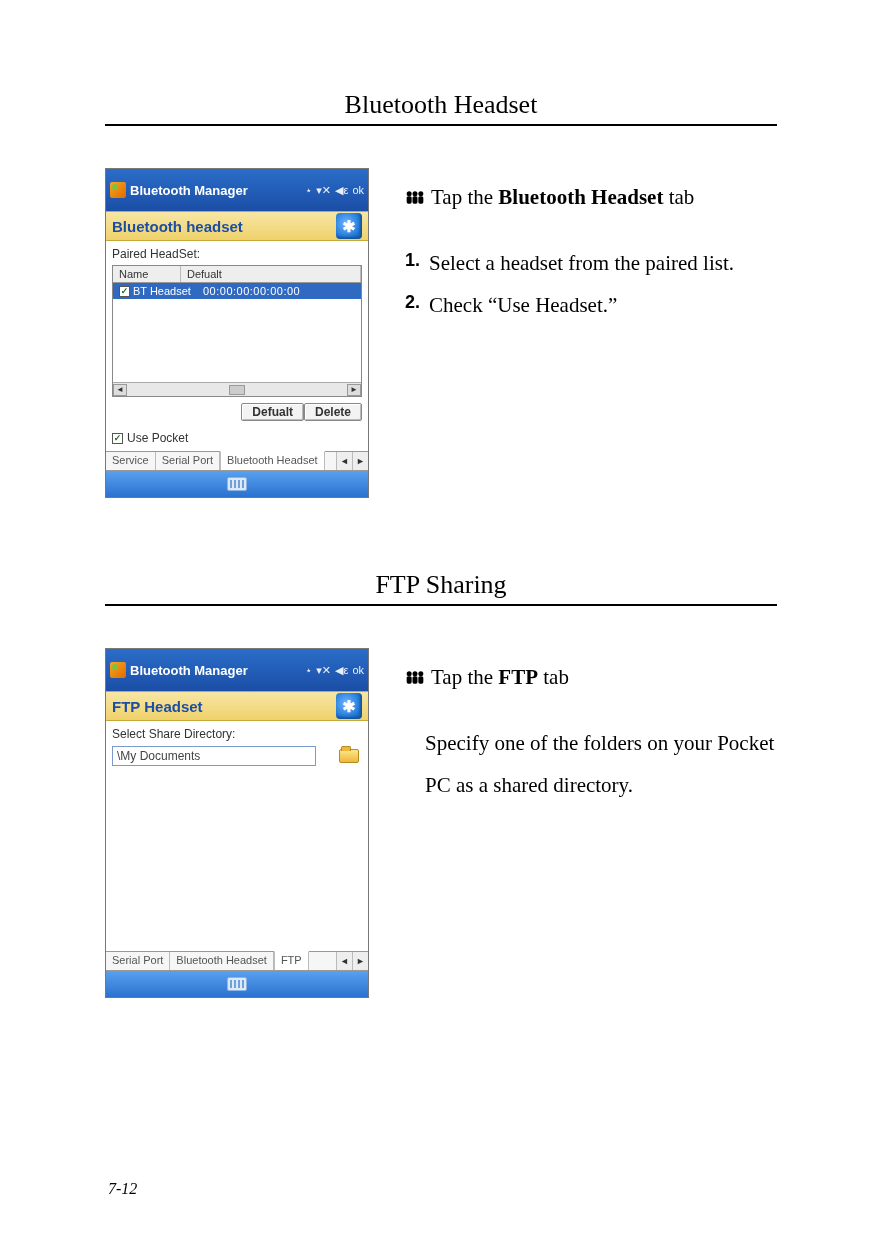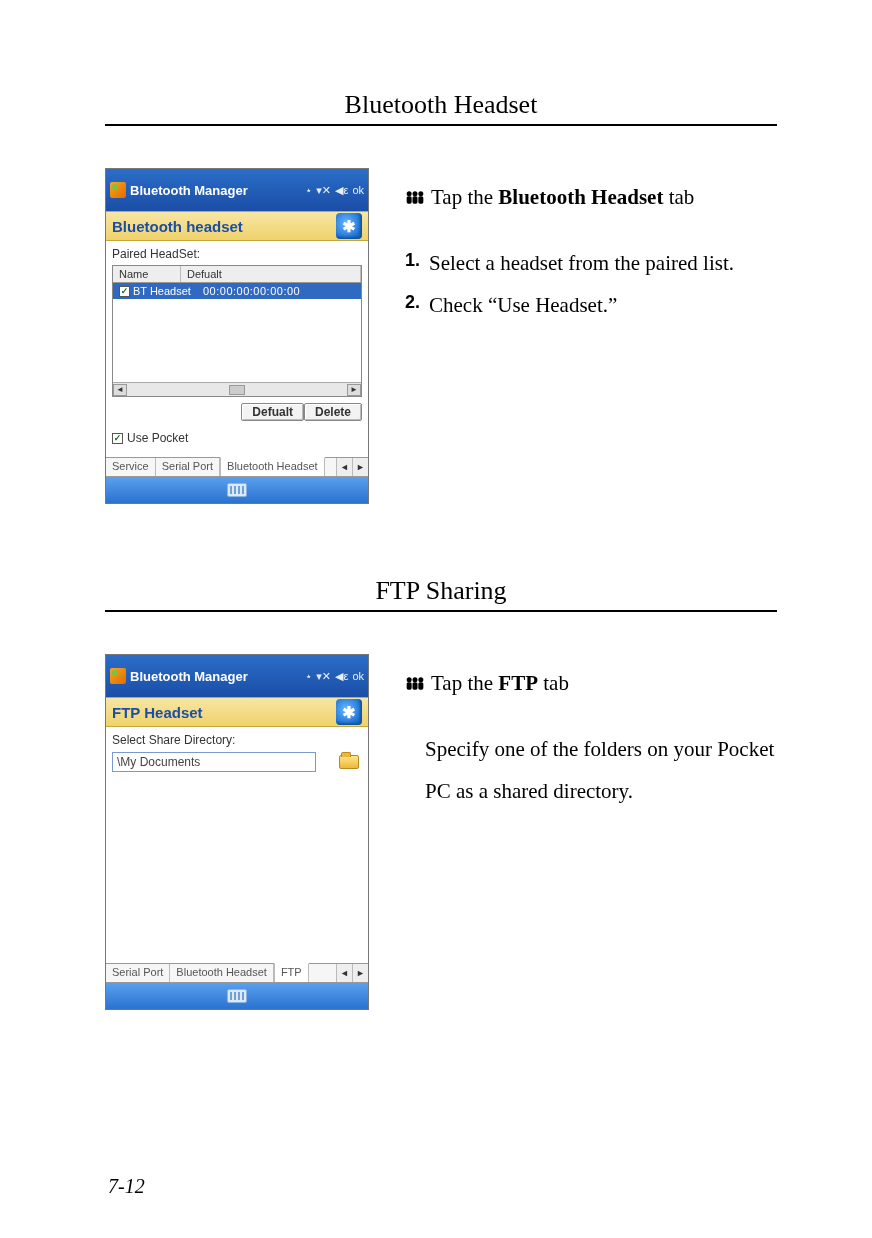--- a/index.html
+++ b/index.html
@@ -106,21 +106,21 @@
   .hscroll .arrow { width:14px; height:12px; background:#ddd; border:1px solid #999; font-size:8px; display:flex; align-items:center; justify-content:center;}
   .hscroll .thumb { width:16px; height:10px; background:#ccc; border:1px solid #999; }
   .btnrow { display:flex; gap:0; justify-content:flex-end; margin-top:6px; }
   .btn3d {
     font-size:12px; padding:1px 10px; background:#f3f3f3;
     border:1px solid #888; border-radius:2px;
     box-shadow: inset 1px 1px 0 #fff, inset -1px -1px 0 #bbb;
     font-weight:bold; color:#333;
   }
   .use-row { margin-top:10px; display:flex; align-items:center; gap:4px; font-size:12px;}
-  .tabs { display:flex; border-top:1px solid #999; border-bottom:1px solid #999; margin:12px -6px -6px; font-size:11px; align-items:stretch; height:20px; background:#f6f6f6;}
+  .tabs { display:flex; border-top:1px solid #999; border-bottom:1px solid #999; margin:6px -6px -6px; font-size:11px; align-items:stretch; height:20px; background:#f6f6f6;}
   .tab { padding:2px 6px; border-right:1px solid #bbb; color:#555;}
   .tab.active { background:#fff; border-top:1px solid #fff; margin-top:-1px; border-left:1px solid #bbb; }
   .tab-scroll { margin-left:auto; display:flex;}
   .tab-scroll .arrow { width:16px; border-left:1px solid #bbb; display:flex; align-items:center; justify-content:center; font-size:9px; background:#eee;}
   .bottom-bar {
     height:26px; background:linear-gradient(#5aa0ef,#2a72cf);
     display:flex; align-items:center; justify-content:center;
   }
   .kb-icon { width:20px; height:14px; background:#dbe9fb; border:1px solid #8bb4e6; border-radius:2px; position:relative;}
   .kb-icon::before{content:"";position:absolute;left:2px;top:2px;right:2px;bottom:2px;background:repeating-linear-gradient(90deg,#6fa0d8 0 2px,transparent 2px 4px);}
@@ -137,21 +137,21 @@
   }
   .folder-glyph {
     width:20px; height:14px; background:linear-gradient(#fce789,#f0b63a);
     border:1px solid #b68a1e; border-radius:2px; position:relative;
   }
   .folder-glyph::before{content:"";position:absolute;left:1px;top:-4px;width:8px;height:4px;background:#f0b63a;border:1px solid #b68a1e;border-bottom:none;border-radius:2px 2px 0 0;}
 
   .section-spacer { height: 72px; }
   .footer {
     position:absolute; left:108px; bottom:40px;
-    font-style: italic; font-size:20px;margin-top:33px;
+    font-style: italic; font-size:16px;margin-top:33px;
   }
 </style>
 </head>
 <body>
 
 <div class="page">
 
   <div class="section-title">Bluetooth Headset</div>
 
   <div class="row">

